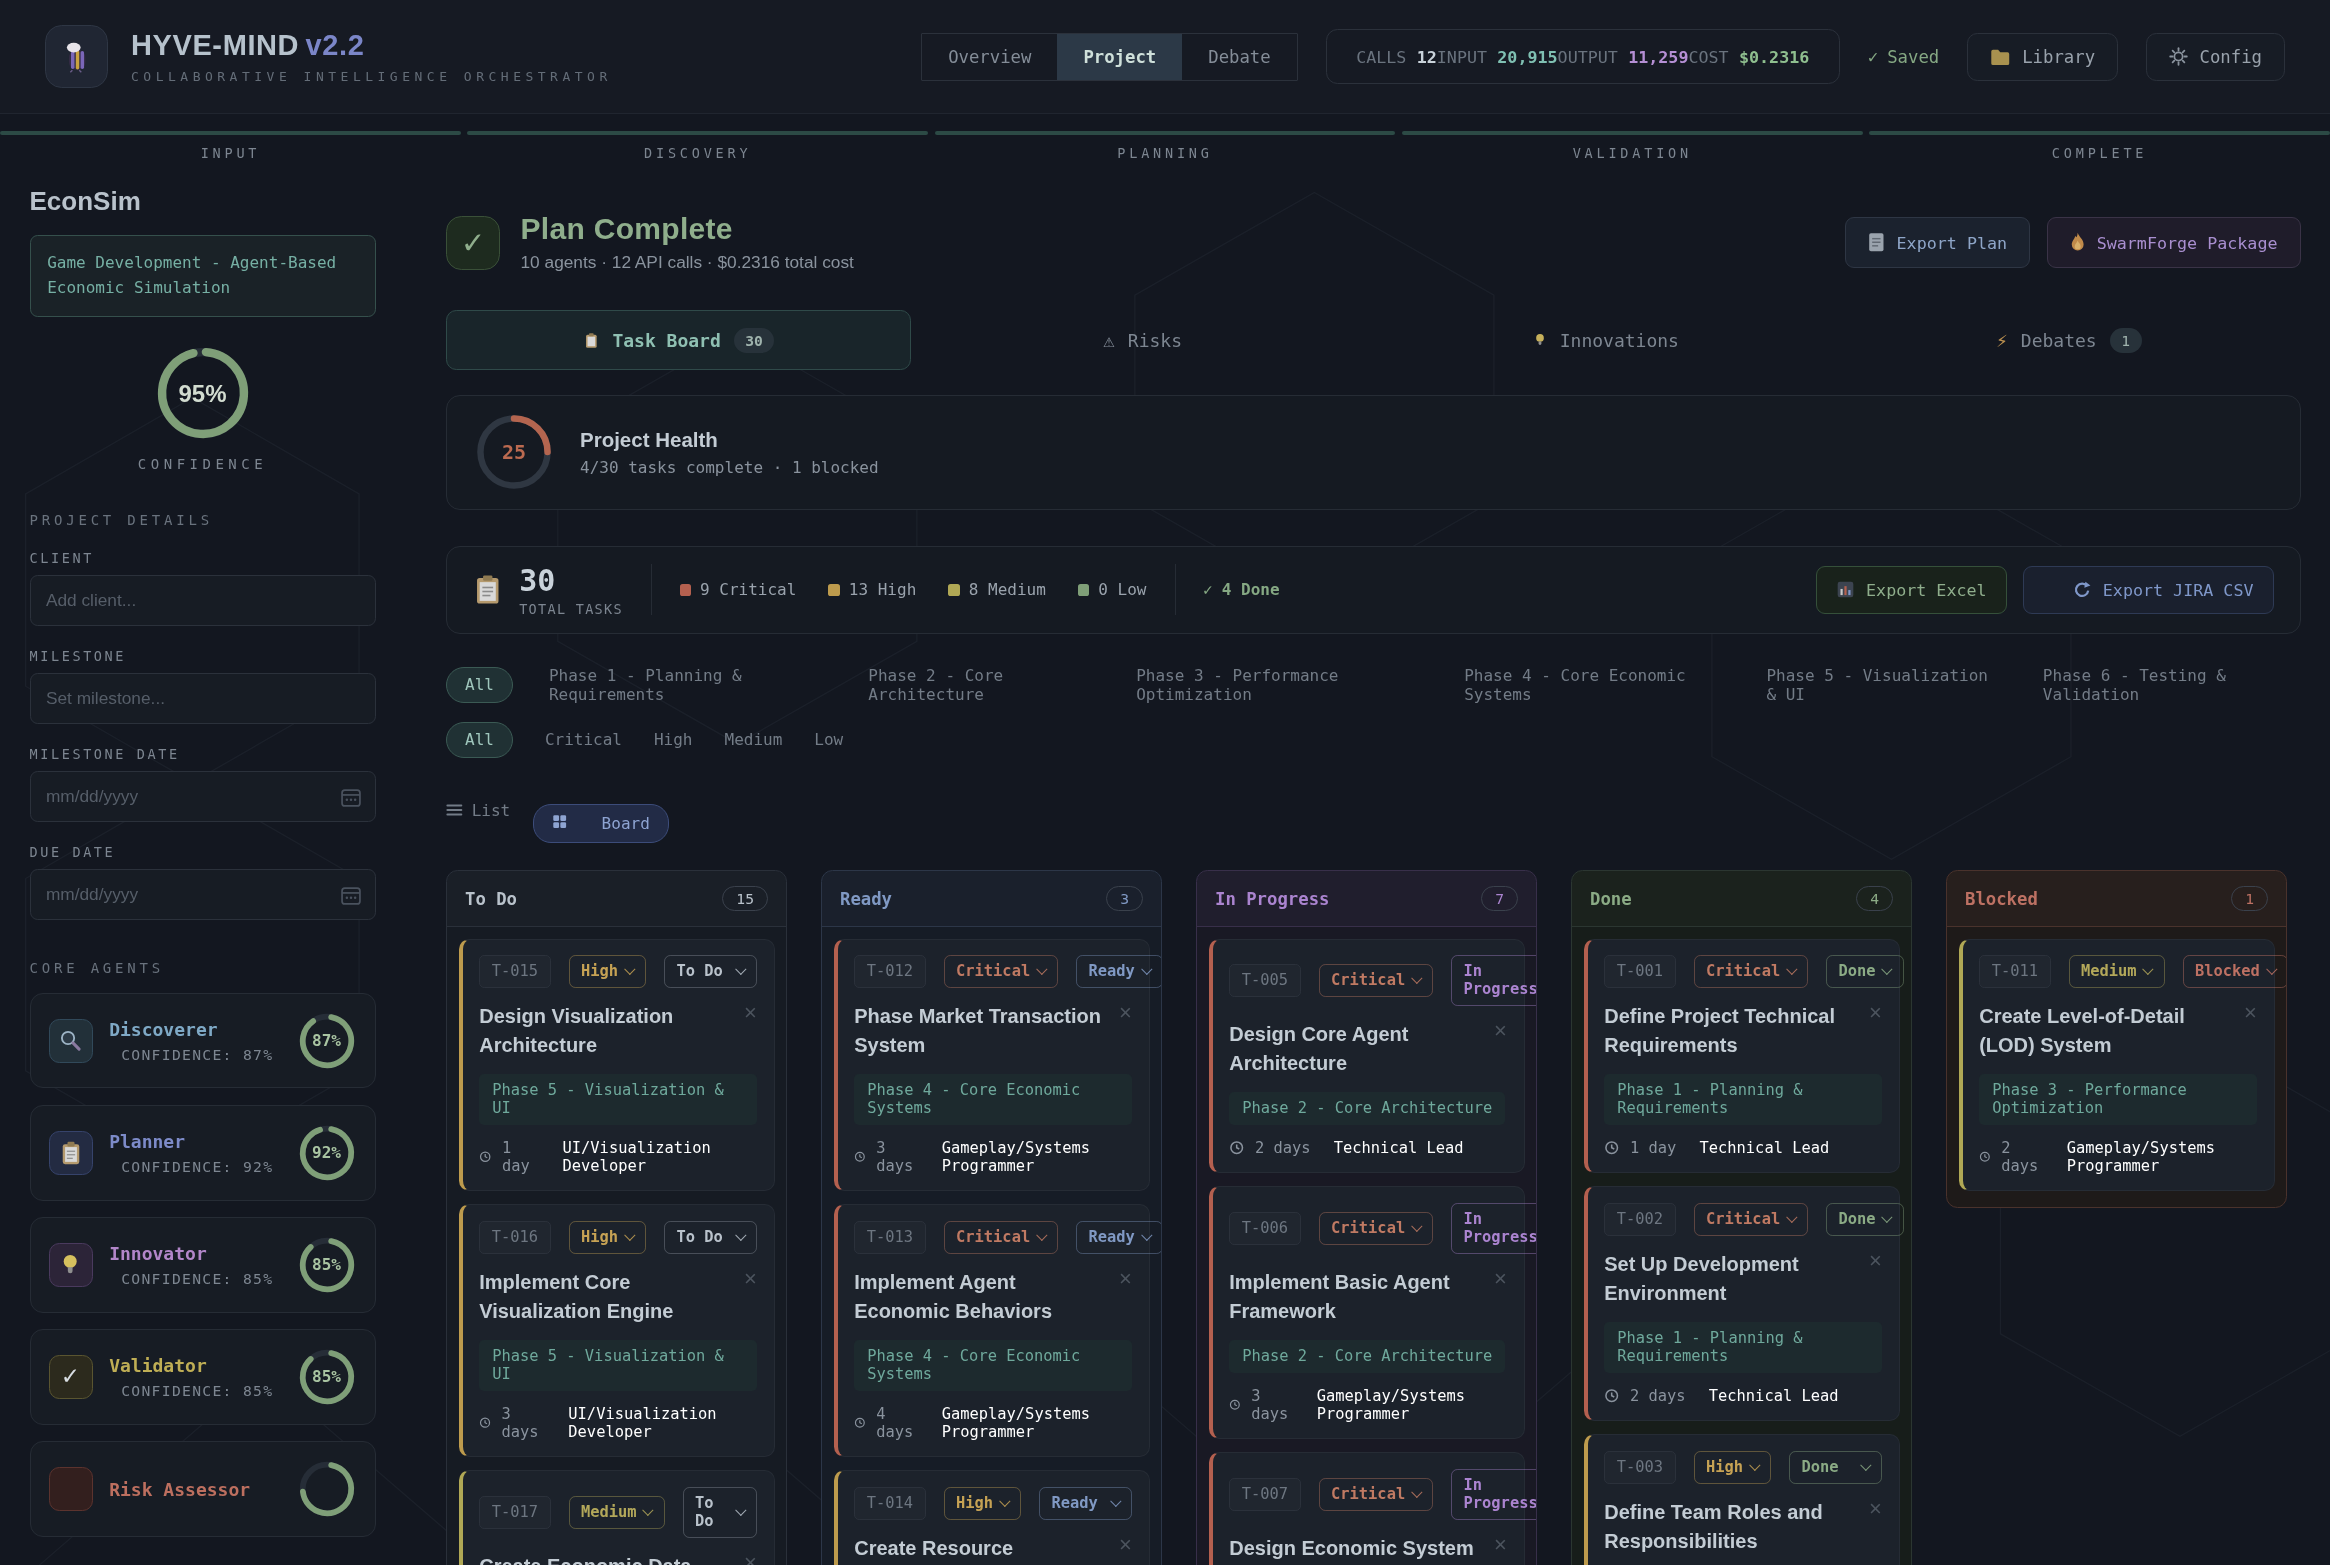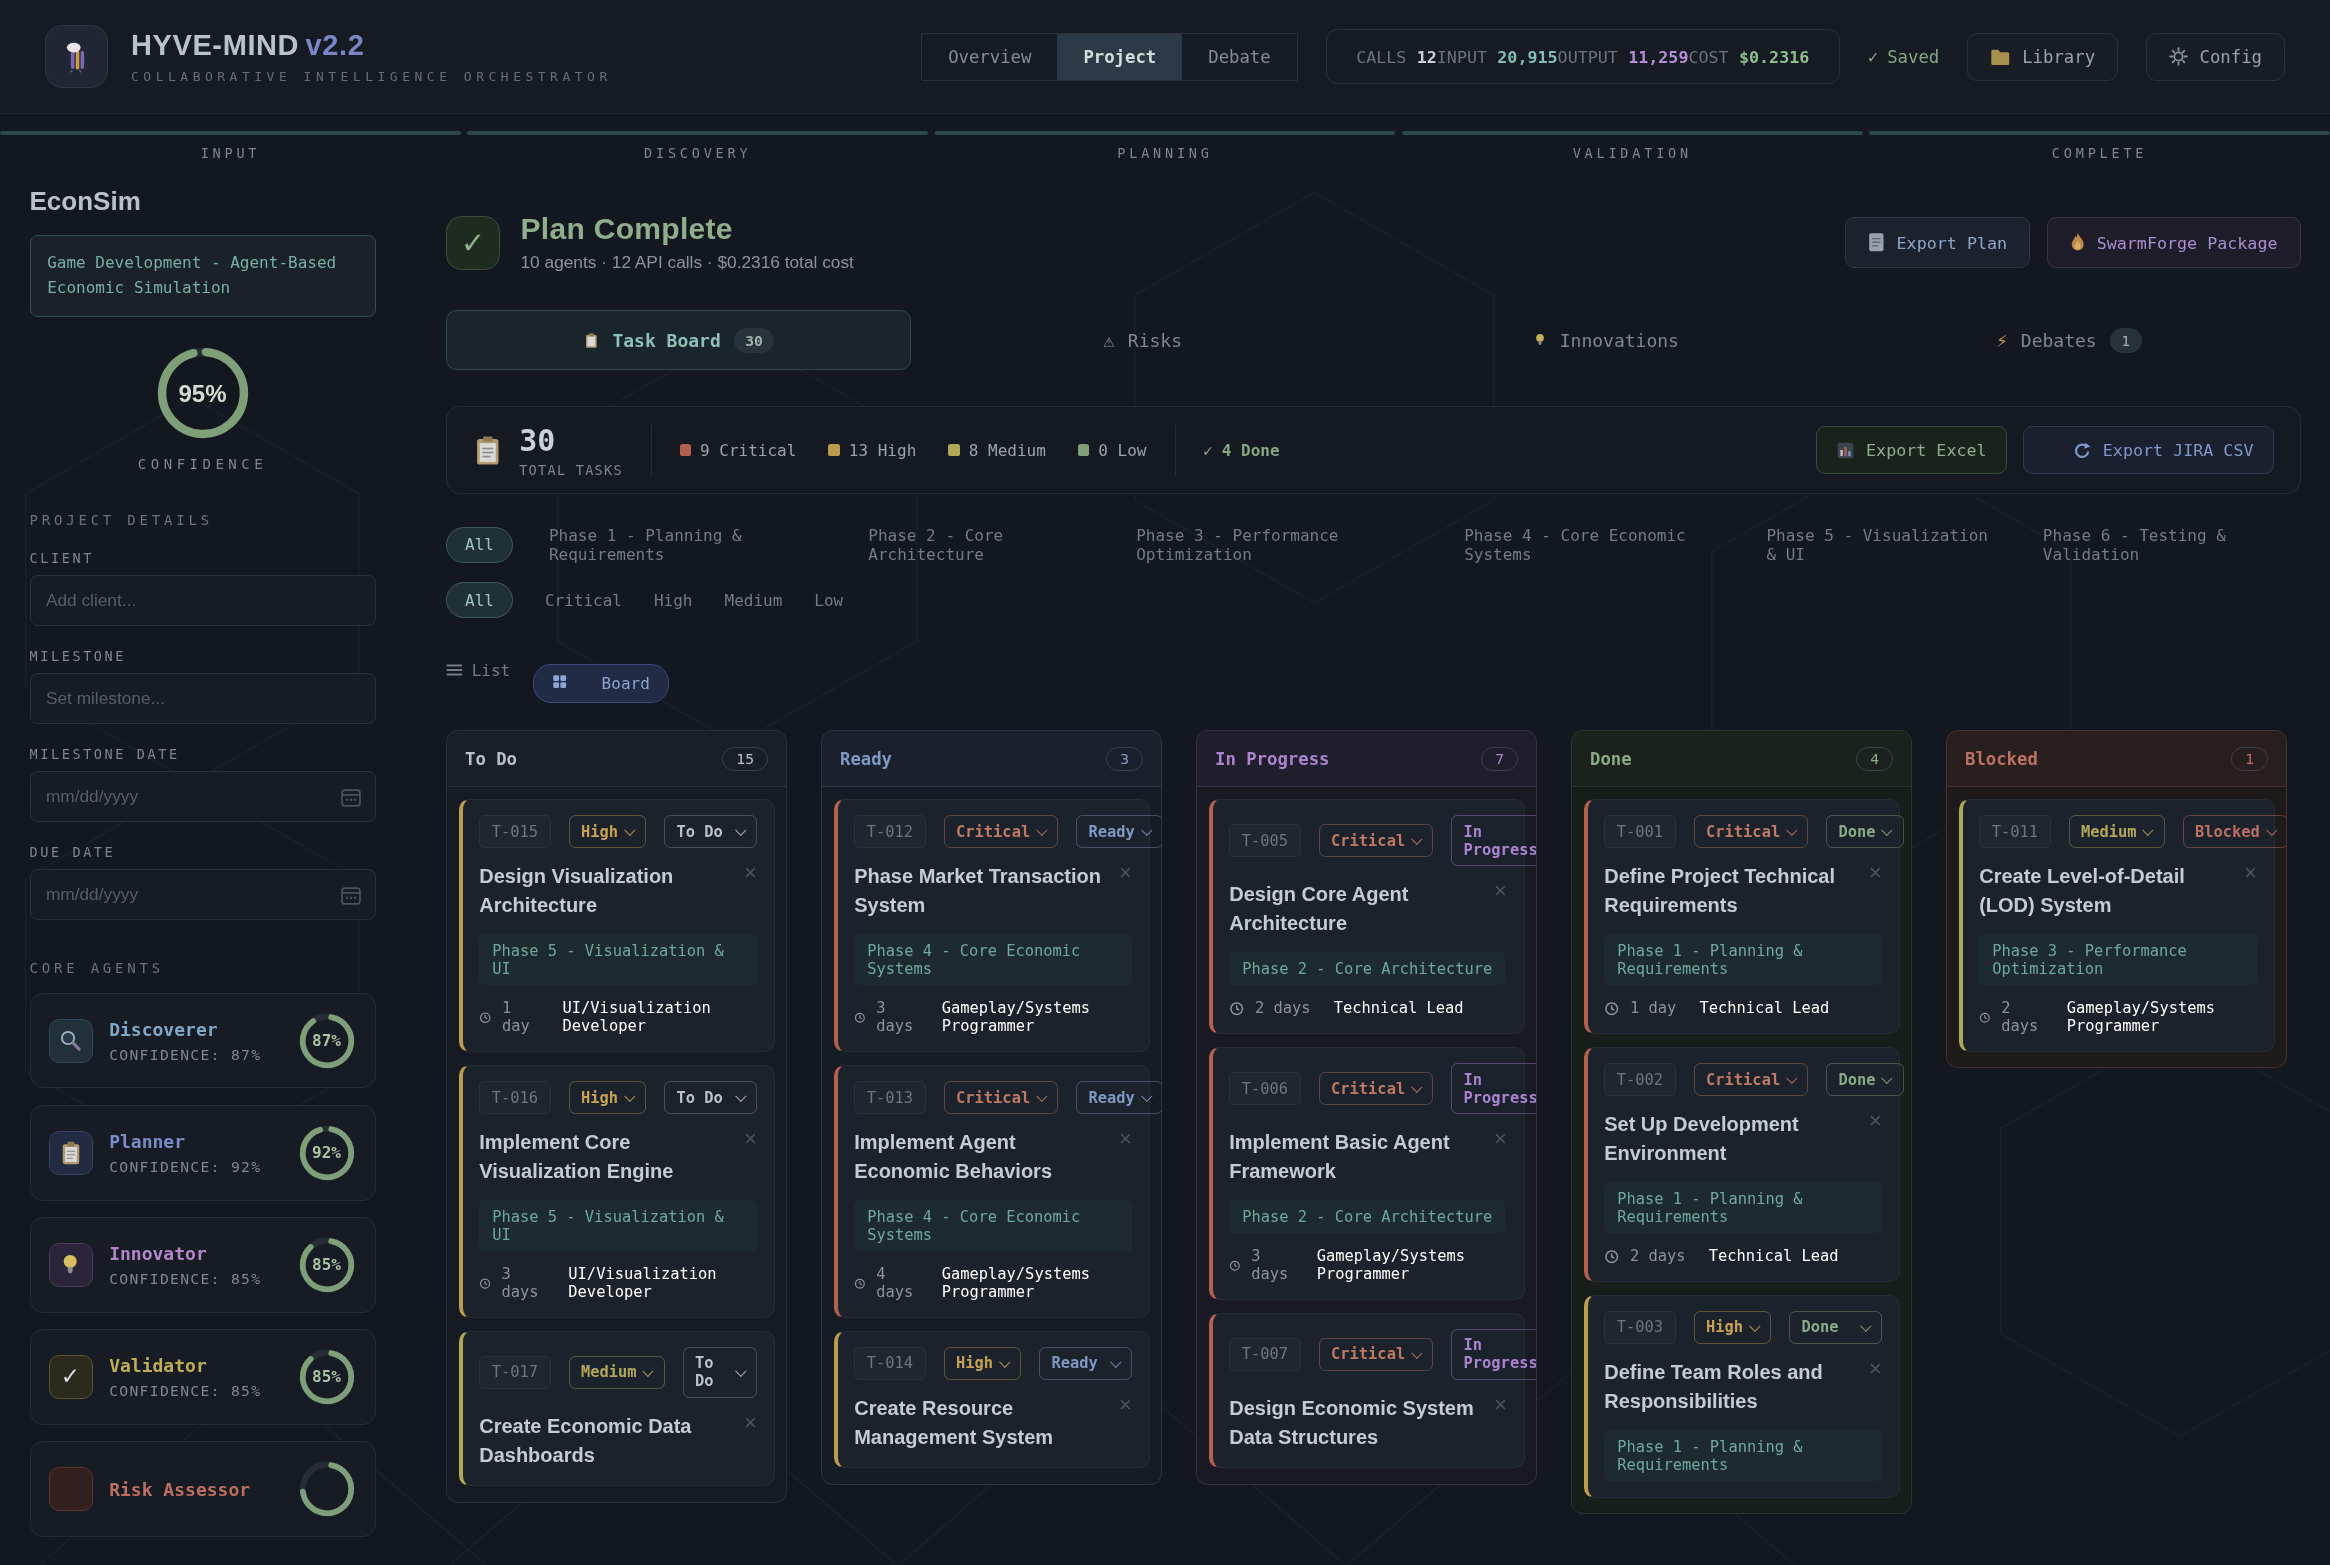--- a/index.html
+++ b/index.html
@@ -64,21 +64,21 @@
     padding:16.7px 18px; display:flex; align-items:center; gap:16.7px; }
   .agent-tile { width:44px; height:44px; border-radius:10.3px; display:flex; align-items:center; justify-content:center; flex:none; }
   .tile-disc { background:#223039; border:0.6px solid #31495a; }
   .tile-plan { background:#232b42; border:0.6px solid #36436b; }
   .tile-inno { background:#2c2438; border:0.6px solid #4a3a5e; }
   .tile-val  { background:#2c2a1d; border:0.6px solid #5a5530; }
   .tile-risk { background:#331f1e; border:0.6px solid #5c332e; }
   .agent-info { flex:1; min-width:0; }
   .agent-name { font-family:"DejaVu Sans Mono",monospace; font-weight:bold; font-size:18px; }
   .n-disc { color:#7fa9c6; } .n-plan { color:#7d8bc9; } .n-inno { color:#b286c9; } .n-val { color:#bfae55; } .n-risk { color:#bd6f5f; }
-  .agent-conf { margin-top:6.4px; font-family:"DejaVu Sans Mono",monospace; font-size:14.7px; letter-spacing:1.3px; color:#7d8691; }
+  .agent-conf { margin-top:6.4px; font-family:"DejaVu Sans Mono",monospace; font-size:14.7px; letter-spacing:1.3px; color:#7d8691;margin-left:12px; }
   .agent-ringwrap { position:relative; width:60px; height:60px; flex:none; }
   .agent-pct { position:absolute; inset:0; display:flex; align-items:center; justify-content:center;
     font-family:"DejaVu Sans Mono",monospace; font-weight:bold; font-size:16px; color:#a9c4a2; }
   .vcheck { font-size:23px; color:#d8dde2; }
 
   
   .main { position:absolute; left:446px; right:29.5px; top:157px; z-index:4; }
   .plan-hdr { display:flex; align-items:center; margin-top:55px; }
   .check-tile { width:54px; height:54px; border-radius:15.4px; background:#1e2b1f; border:0.6px solid #3a5038;
     display:flex; align-items:center; justify-content:center; font-size:29.5px; color:#8fae8c; }
@@ -490,20 +490,33 @@
         </svg>
         <span>Innovations</span>
       </div>
       <div class="tab">
         <span class="bolt">⚡</span>
         <span>Debates</span>
         <span class="badge">1</span>
       </div>
     </div>
 
+    <div class="health">
+      <div class="health-ringwrap">
+        <svg width="80" height="80" viewBox="0 0 124 124">
+          <circle class="ring-track" cx="62" cy="62" r="52" stroke-width="10"></circle>
+          <circle class="ring-arc orange" cx="62" cy="62" r="52" stroke-width="10" transform="rotate(-90 62 62)" stroke-dasharray="81.68140899333463 326.7256359733385"></circle>
+        </svg>
+        <div class="health-num">25</div>
+      </div>
+      <div>
+        <div class="health-title">Project Health</div>
+        <div class="health-sub">4/30 tasks complete · 1 blocked</div>
+      </div>
+    </div>
 
     <div class="summary">
       <div class="total-block">
         <svg width="29.5" height="33" viewBox="0 0 44 48">
           <rect x="6" y="7" width="32" height="38" rx="4" fill="#b59a6e"></rect>
           <rect x="10" y="13" width="24" height="28" fill="#d9d9d9"></rect>
           <rect x="15" y="3" width="14" height="8" rx="2" fill="#8f7a52"></rect>
           <g stroke="#8a8a8a" stroke-width="2.4">
               <line x1="14" y1="21" x2="30" y2="21"></line>
               <line x1="14" y1="27" x2="30" y2="27"></line>

